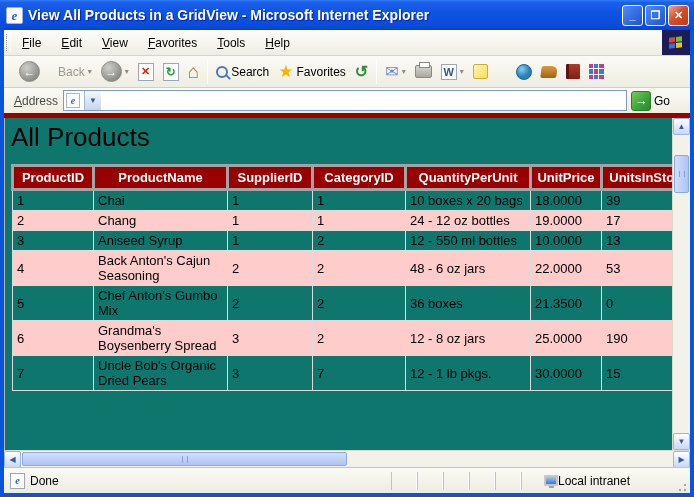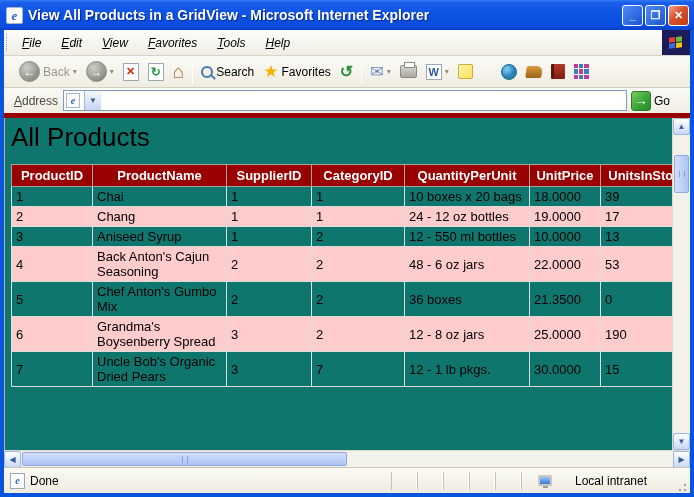--- a/index.html
+++ b/index.html
@@ -30,42 +30,42 @@
   .win-btn {
     width:21px; height:21px; border-radius:3px; border:1px solid #fff;
     color:#fff; font-size:11px; font-weight:bold; text-align:center; line-height:19px;
     background:linear-gradient(135deg,#4E8CF8,#1C54D0); cursor:pointer;
   }
   .win-btn.close { background:linear-gradient(135deg,#F2A48C,#D8502A 45%,#C23A12); }
 
   
   .menubar {
     height:26px; flex:0 0 26px; display:flex; align-items:stretch;
-    background:linear-gradient(to bottom,#FDFDFB,#EFEDE3); border-bottom:1px solid #D8D5C6;font-style:italic;
+    background:linear-gradient(to bottom,#FDFDFB,#EFEDE3); border-bottom:1px solid #D8D5C6;
   }
   .grip { width:8px; display:flex; align-items:center; justify-content:center; }
   .grip::before { content:""; width:3px; height:70%; border-left:1px dotted #9C9A8C; border-right:1px dotted #fff; }
   .menu-items { display:flex; align-items:center; flex:1; }
   .menu-item { padding:0 10px; font-size:12px; color:#000; cursor:default; line-height:26px; }
   .menu-item::first-letter { text-decoration:underline; }
   .winlogo {
     width:28px; background:#1C1C58; display:flex; align-items:center; justify-content:center;
   }
   .flag { width:14px; height:12px; display:grid; grid-template-columns:6px 6px; grid-template-rows:5px 5px; gap:1px; transform:skewY(-6deg); }
   .flag i:nth-child(1){background:#E8422A;} .flag i:nth-child(2){background:#6CBF3E;}
   .flag i:nth-child(3){background:#3B6EDC;} .flag i:nth-child(4){background:#F2C410;}
 
   
   .toolbar {
     height:32px; flex:0 0 32px; display:flex; align-items:center; gap:1px; padding:0 2px;
     background:linear-gradient(to bottom,#FBFAF6,#EFEDE1); border-bottom:1px solid #D4D0C0;
   }
   .tb-btn { display:flex; align-items:center; gap:3px; padding:2px 4px; border-radius:3px; cursor:pointer; }
   .tb-label { font-size:12px; color:#000; }
-  .tb-label.disabled { color:#9C9A90; }
+  .tb-label.disabled { color:#9C9A90;margin-left:15px; }
   .nav-circle {
     width:21px; height:21px; border-radius:50%; color:#fff; font-size:12px; font-weight:bold;
     text-align:center; line-height:21px;
     background:radial-gradient(circle at 35% 30%,#CFCFC9,#8F9089 70%,#6F7069); border:1px solid #8A8B82;
   }
   .chev { font-size:8px; color:#8E8C80; }
   .sep { width:1px; height:24px; background:#CBC8B8; border-right:1px solid #fff; margin:0 3px; }
   .page-ic {
     width:16px; height:18px; background:#fff; border:1px solid #9AA7B8; position:relative;
     display:flex; align-items:center; justify-content:center; font-size:11px; font-weight:bold;
@@ -103,21 +103,21 @@
 
   
   .redbar { height:5px; flex:0 0 5px; background:#990000; }
   .content-row { flex:1; display:flex; min-height:0; }
   .page { flex:1; background:#0f766e; overflow:hidden; padding:4px 0 0 6px; border-left:1px solid #B8B4A8; }
   .page-heading { font-size:26px; font-weight:normal; color:#000; margin:0 0 11px 0; font-family:"Liberation Sans",sans-serif; }
 
   table.grid { border-collapse:collapse; table-layout:fixed; width:684px; font-size:13px; }
   table.grid th {
     background:#990000; color:#fff; font-weight:bold; text-align:center;
-    padding:3px 1px; border:1px solid #a3a3a3; white-space:nowrap; overflow:hidden;
+    padding:3px 1px; border:3px solid #a3a3a3; white-space:nowrap; overflow:hidden;
   }
   table.grid td { padding:2px 4px; border:1px solid #DCDCDC; vertical-align:middle; color:#000; overflow:hidden; }
   table.grid tr.alt td { background:#FFCCCC; }
 
   
   .vscroll { flex:0 0 17px; display:flex; flex-direction:column; background:#F2F1EA; border-left:1px solid #DDDACB; }
   .hscroll { height:17px; flex:0 0 17px; display:flex; background:#F2F1EA; border-top:1px solid #DDDACB; }
   .sb-btn {
     width:17px; height:17px; flex:0 0 17px; display:flex; align-items:center; justify-content:center;
     background:linear-gradient(to bottom,#FDFEFF,#C9D8F4); border:1px solid #9EB6DC; border-radius:2px;
@@ -131,21 +131,21 @@
   .vscroll .sb-thumb { left:1px; right:1px; top:20px; height:38px; }
   .hscroll .sb-thumb { top:1px; bottom:1px; left:1px; width:325px; background:linear-gradient(#D2DEFC,#AEC4F6); }
   .thumb-grip { width:6px; height:6px; border-left:1px solid #8AA0D8; border-right:1px solid #8AA0D8; }
   .hscroll .thumb-grip { width:6px; height:7px; border-left:1px solid #8AA0D8; border-right:1px solid #8AA0D8; }
 
   
   .statusbar { height:26px; flex:0 0 26px; display:flex; align-items:center; background:linear-gradient(to bottom,#FBFAF4,#EEECE0); border-top:1px solid #C9C6B6; font-size:12px; padding:0 2px; }
   .status-left { flex:1; display:flex; align-items:center; gap:5px; padding-left:4px; }
   .status-ie { width:15px; height:16px; background:#fff; border:1px solid #9AA7B8; color:#2A66C8; font-size:10px; font-weight:bold; font-style:italic; text-align:center; line-height:14px; font-family:"Liberation Serif",serif; }
   .status-pane { width:26px; height:18px; border-left:1px solid #C6C3B4; border-right:1px solid #fff; }
-  .zone-pane { display:flex; align-items:center; gap:23px; padding:0 16px; border-left:1px solid #C6C3B4; height:18px; min-width:150px; }
+  .zone-pane { display:flex; align-items:center; gap:0; padding:0 22px; border-left:1px solid #C6C3B4; height:18px; min-width:150px; }
   .monitor { width:14px; height:11px; background:linear-gradient(#9EC4F8,#3A76D8); border:2px solid #C8C8C0; border-radius:1px; position:relative; }
   .monitor::after { content:""; position:absolute; left:3px; bottom:-4px; width:5px; height:2px; background:#A0A098; }
   .resize-grip { width:13px; height:13px; margin-left:4px; align-self:flex-end;
     background:
       radial-gradient(circle at 10px 10px,#A8A69A 1px,transparent 1.6px),
       radial-gradient(circle at 10px 5px,#A8A69A 1px,transparent 1.6px),
       radial-gradient(circle at 5px 10px,#A8A69A 1px,transparent 1.6px);
   }
 </style>
 </head>

